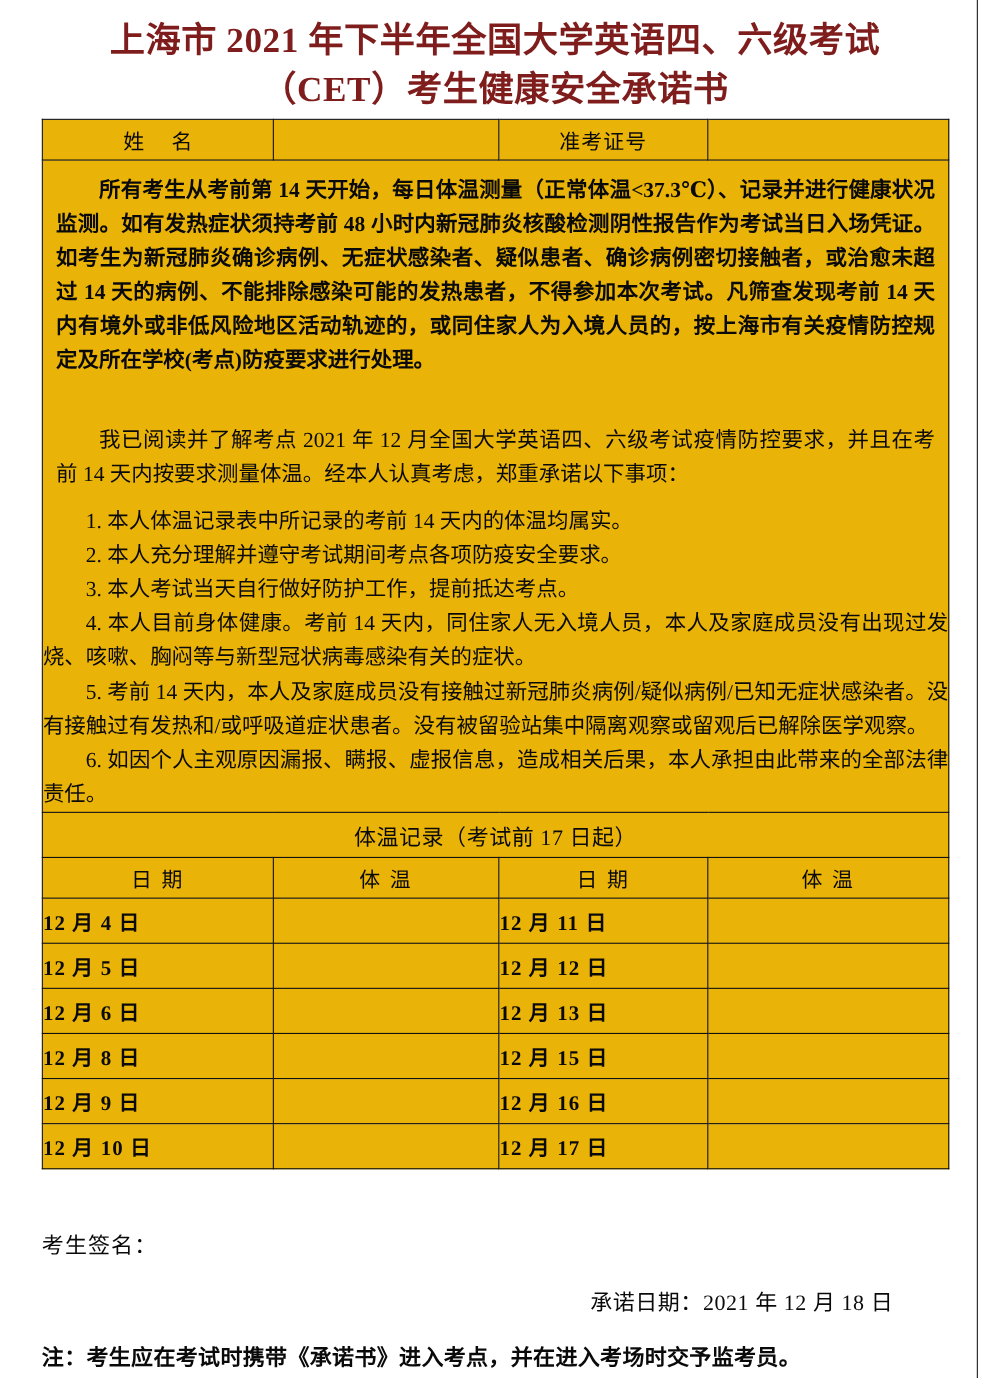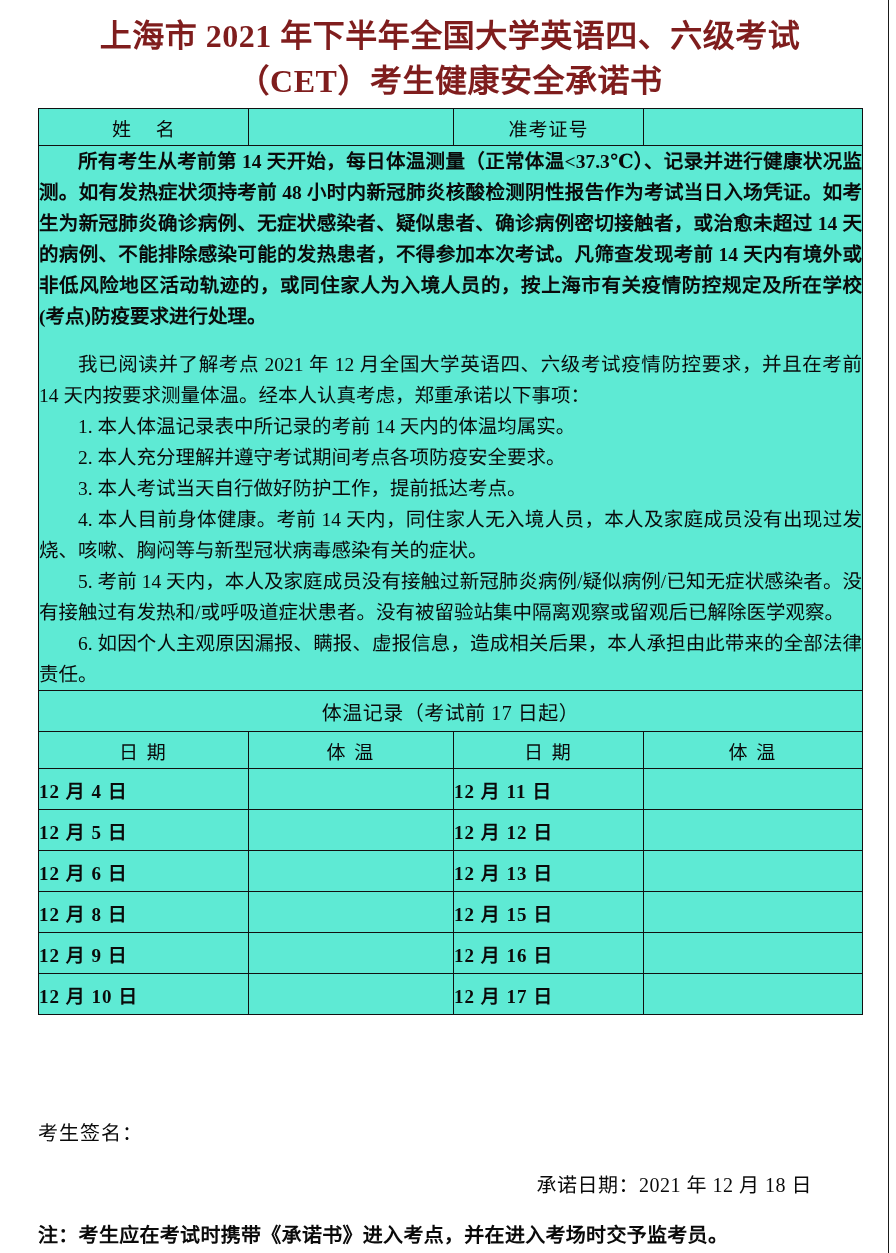--- a/index.html
+++ b/index.html
@@ -58,21 +58,21 @@
     left: 38px;
     top: 108px;
     width: 824px;
     border-collapse: collapse;
     table-layout: fixed;
   }
   .doc-table td {
     border: 1.6px solid #111;
     padding: 0;
     vertical-align: middle;
-    background: #5eead4;
+    background: #eab308;
   }
 
   
   .info-label {
     height: 36px;
     text-align: center;
     font-size: 19px;
     letter-spacing: 1px;
     white-space: nowrap;
   }
@@ -81,21 +81,21 @@
 
   
   .body-cell {
     padding: 12px 16px 14px 16px;
     text-align: justify;
   }
   .para {
     font-size: 19.5px;
     line-height: 31px;
     text-align: justify;
-    margin: 0;
+    margin: 12px;
   }
   .para.bold {
     font-weight: bold;
   }
   .para.indent {
     text-indent: 2em;
   }
   .para-gap { height: 17px; }
   .item {
     font-size: 19.5px;

